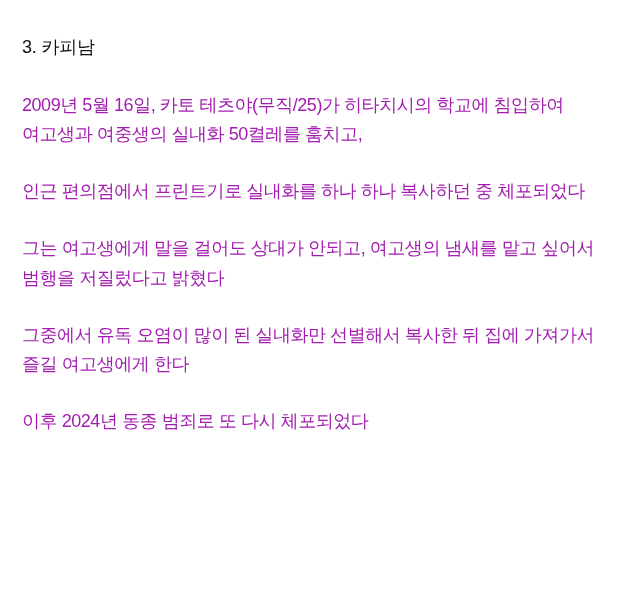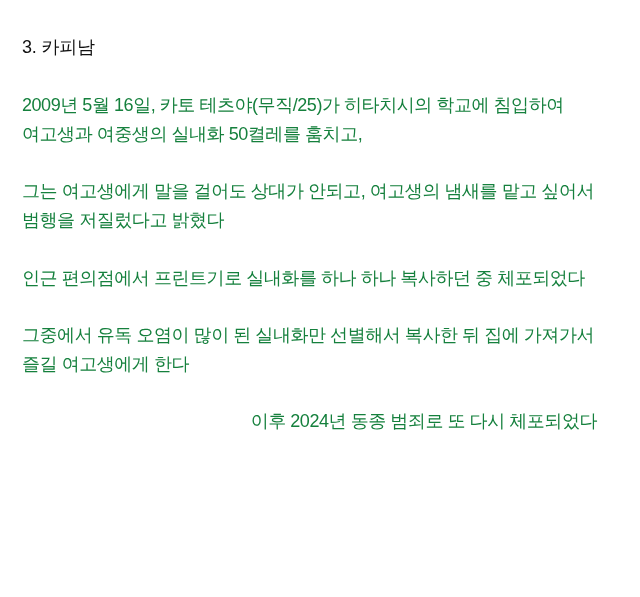--- a/index.html
+++ b/index.html
@@ -29,34 +29,33 @@
     letter-spacing: -0.2px;
     color: #111111;
     margin: 0 0 30px 0;
     font-weight: 400;
     white-space: pre-wrap;
   }
   .paragraph {
     font-size: 18px;
     line-height: 1.62;
     letter-spacing: -0.45px;
-    color: #15803d;
+    color: #a21caf;
     margin: 0 0 28px 0;
     font-weight: 400;
     white-space: pre-wrap;
     word-break: keep-all;
   }
   .paragraph.last {
     margin-bottom: 8px;
-    text-align: right;
   }
 </style>
 </head>
 <body>
 
 <div class="page">
   <h1 class="doc-title">3. 카피남</h1>
   <p class="paragraph">2009년 5월 16일, 카토 테츠야(무직/25)가 히타치시의 학교에 침입하여 여고생과 여중생의 실내화 50켤레를 훔치고,</p>
+  <p class="paragraph">인근 편의점에서 프린트기로 실내화를 하나 하나 복사하던 중 체포되었다</p>
   <p class="paragraph">그는 여고생에게 말을 걸어도 상대가 안되고, 여고생의 냄새를 맡고 싶어서 범행을 저질렀다고 밝혔다</p>
-  <p class="paragraph">인근 편의점에서 프린트기로 실내화를 하나 하나 복사하던 중 체포되었다</p>
   <p class="paragraph">그중에서 유독 오염이 많이 된 실내화만 선별해서 복사한 뒤 집에 가져가서 즐길 여고생에게 한다</p>
   <p class="paragraph last">이후 2024년 동종 범죄로 또 다시 체포되었다</p>
 </div>
 
 </body></html>

